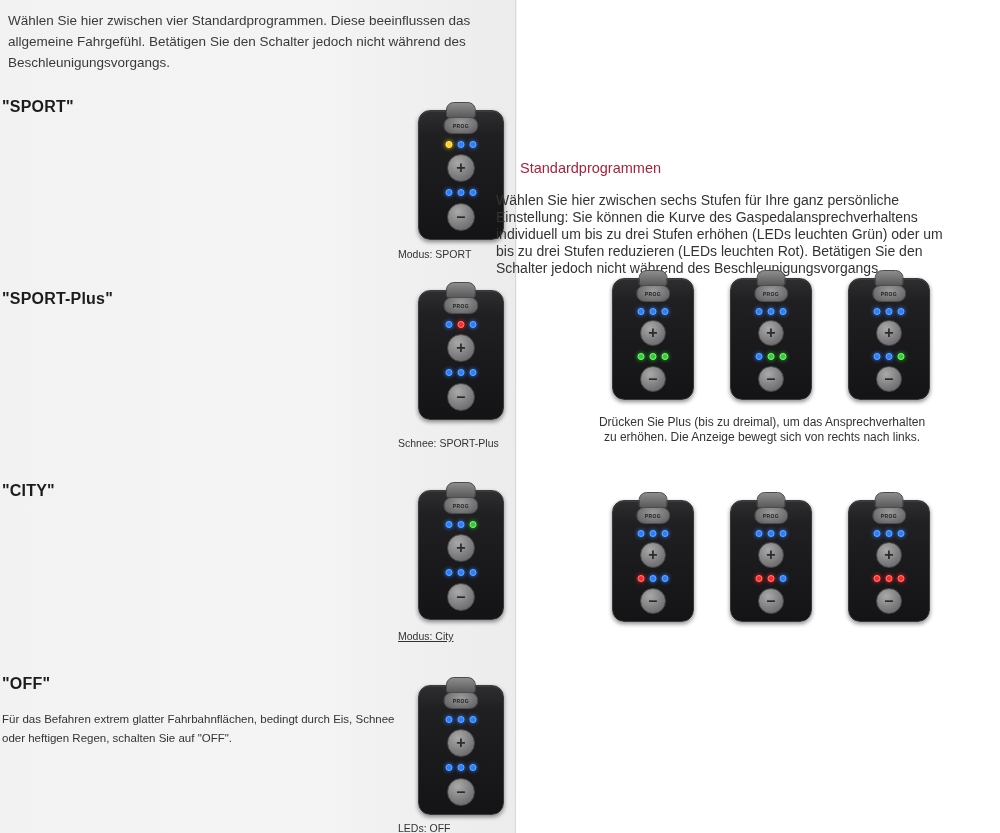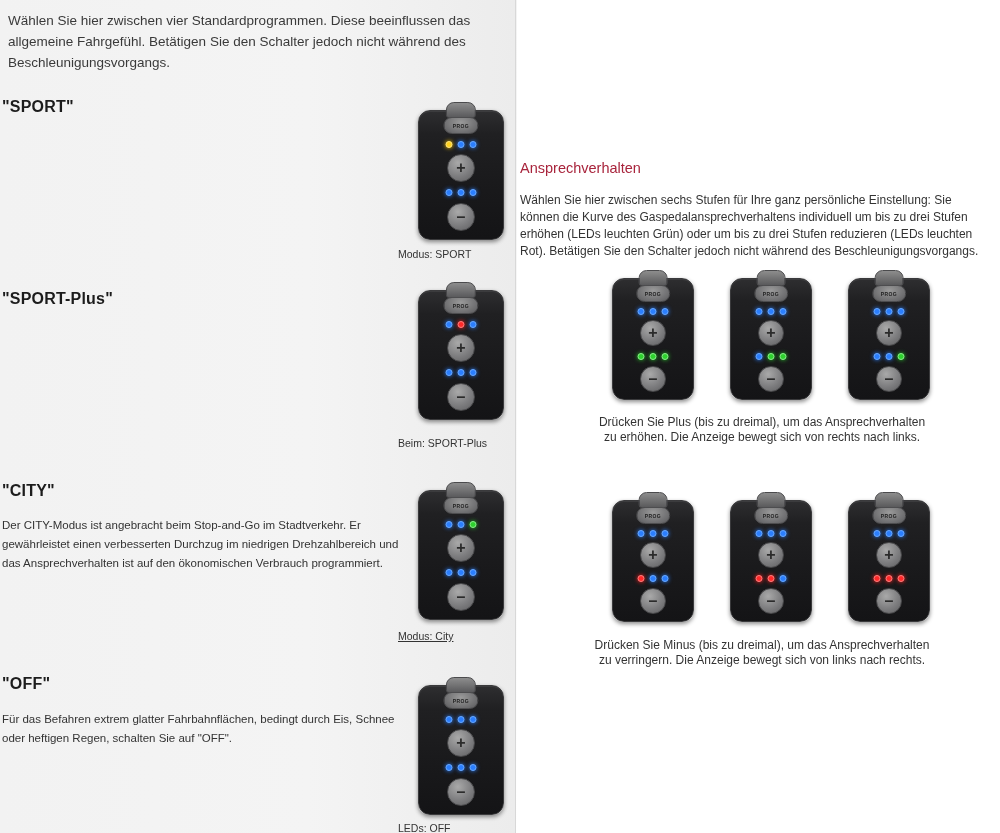--- a/index.html
+++ b/index.html
@@ -43,22 +43,22 @@
   .caption {
     position:absolute;
     font-size:10.5px; color:#333;
     text-align:left;
   }
   .right-title {
     position:absolute; left:520px; top:160px;
     font-size:14.5px; color:#a8243c; font-weight:normal;
   }
   .right-body {
-    position:absolute; left:520px; top:192px; width:468px;
-    font-size:12px; line-height:17px; color:#333;
+    position:absolute; left:496px; top:192px; width:468px;
+    font-size:14px; line-height:17px; color:#333;
   }
   .right-cap {
     position:absolute; width:340px;
     font-size:12px; line-height:15px; color:#333; text-align:center;
   }
 
   
   .device {
     position:absolute;
     background:linear-gradient(to bottom,#2e2e30 0%, #202022 18%, #1a1a1c 55%, #141416 100%);
@@ -152,24 +152,23 @@
       <div class="led on-blue"></div>
     </div>
     <div class="btn" style="top:43px;">+</div>
     <div class="ledrow" style="top:78px;">
       <div class="led on-blue"></div>
       <div class="led on-blue"></div>
       <div class="led on-blue"></div>
     </div>
     <div class="btn" style="top:92px;">–</div>
   </div>
-  <div class="caption" style="left:398px; top:437px; width:126px;">Beim: SPORT-Plus</div>
+  <div class="caption" style="left:398px; top:437px; width:126px;">Schnee: SPORT-Plus</div>
 
   <div class="sec-title" style="top:482px;">"CITY"</div>
-  <div class="sec-body" style="top:516px;">Der CITY-Modus ist angebracht beim Stop-and-Go im Stadtverkehr. Er gewährleistet einen verbesserten Durchzug im niedrigen Drehzahlbereich und das Ansprechverhalten ist auf den ökonomischen Verbrauch programmiert.</div>
   <div class="device dev-lg" style="left:418px; top:490px;">
     <div class="tab"></div>
     <div class="prog">PROG</div>
     <div class="ledrow" style="top:30px;">
       <div class="led on-blue"></div>
       <div class="led on-blue"></div>
       <div class="led on-green"></div>
     </div>
     <div class="btn" style="top:43px;">+</div>
     <div class="ledrow" style="top:78px;">
@@ -194,21 +193,21 @@
     <div class="btn" style="top:43px;">+</div>
     <div class="ledrow" style="top:78px;">
       <div class="led on-blue"></div>
       <div class="led on-blue"></div>
       <div class="led on-blue"></div>
     </div>
     <div class="btn" style="top:92px;">–</div>
   </div>
   <div class="caption" style="left:398px; top:822px; width:126px;">LEDs: OFF</div>
 
-  <div class="right-title">Ansprechverhalten</div>
+  <div class="right-title">Standardprogrammen</div>
   <div class="right-body">Wählen Sie hier zwischen sechs Stufen für Ihre ganz persönliche Einstellung: Sie können die Kurve des Gaspedalansprechverhaltens individuell um bis zu drei Stufen erhöhen (LEDs leuchten Grün) oder um bis zu drei Stufen reduzieren (LEDs leuchten Rot). Betätigen Sie den Schalter jedoch nicht während des Beschleunigungsvorgangs.</div>
 
   <div class="device dev-sm" style="left:612px; top:278px;">
     <div class="tab"></div>
     <div class="prog">PROG</div>
     <div class="ledrow" style="top:29px;">
       <div class="led on-blue"></div>
       <div class="led on-blue"></div>
       <div class="led on-blue"></div>
     </div>
@@ -301,15 +300,14 @@
     </div>
     <div class="btn" style="top:41px;">+</div>
     <div class="ledrow" style="top:74px;">
       <div class="led on-red"></div>
       <div class="led on-red"></div>
       <div class="led on-red"></div>
     </div>
     <div class="btn" style="top:87px;">–</div>
   </div>
 
-  <div class="right-cap" style="left:592px; top:638px;">Drücken Sie Minus (bis zu dreimal), um das Ansprechverhalten zu verringern. Die Anzeige bewegt sich von links nach rechts.</div>
 
 </div>
 
 </body></html>

